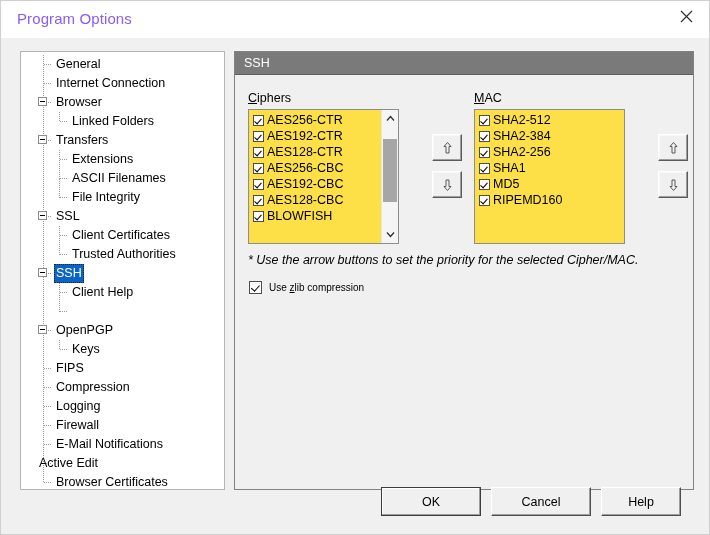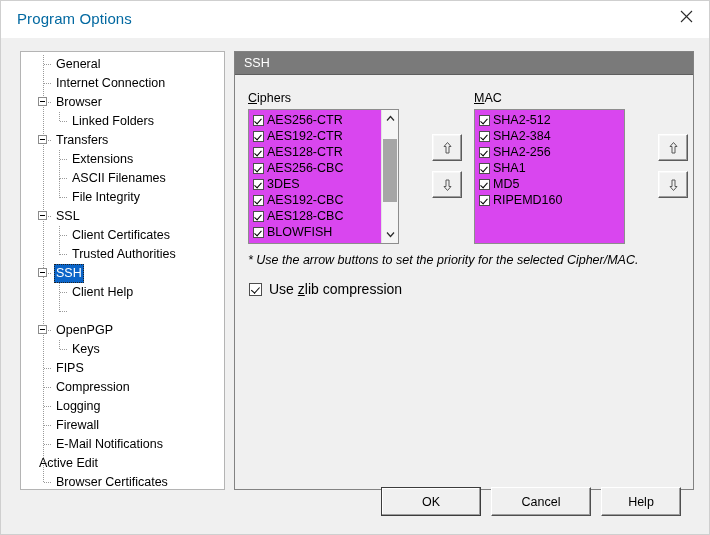--- a/index.html
+++ b/index.html
@@ -32,21 +32,21 @@
     position: absolute;
     left: 0; top: 0;
     width: 708px; height: 37px;
     background: #ffffff;
   }
   #title-text {
     position: absolute;
     left: 16px; top: 9px;
     font-size: 15px;
     font-family: "Liberation Sans", sans-serif;
-    color: #0369a1;
+    color: #8b5cf6;
     letter-spacing: .1px;
     white-space: nowrap;
   }
   #close-button {
     position: absolute;
     right: 0px; top: 0px;
     width: 46px; height: 31px;
     display: flex;
     align-items: center;
     justify-content: center;
@@ -141,21 +141,21 @@
     position: absolute;
     font-size: 12.5px;
     color: #000;
     white-space: nowrap;
   }
   .acc { text-decoration: underline; }
 
   
   .listbox {
     position: absolute;
-    background: #d946ef;
+    background: #fde047;
     border: 1px solid #8d8d8d;
     box-sizing: border-box;
     overflow: hidden;
   }
   .list-item {
     height: 16px;
     line-height: 16px;
     font-size: 12.5px;
     display: flex;
     align-items: center;
@@ -229,21 +229,21 @@
     position: absolute;
     font-size: 12.5px;
     white-space: nowrap;
   }
 
   
   #zlib-row {
     position: absolute;
     display: flex;
     align-items: center;
-    font-size: 14px;
+    font-size: 10px;
     cursor: default;
   }
   #zlib-box {
     width: 13px; height: 13px;
     border: 1px solid #4d4d4d;
     background: #ffffff;
     box-sizing: border-box;
     position: relative;
     margin-right: 7px;
     flex: 0 0 auto;
@@ -382,24 +382,20 @@
             <div class="list-item">
               <span class="cbx checked"></span>
               <span>AES128-CTR</span>
             </div>
             <div class="list-item">
               <span class="cbx checked"></span>
               <span>AES256-CBC</span>
             </div>
             <div class="list-item">
               <span class="cbx checked"></span>
-              <span>3DES</span>
-            </div>
-            <div class="list-item">
-              <span class="cbx checked"></span>
               <span>AES192-CBC</span>
             </div>
             <div class="list-item">
               <span class="cbx checked"></span>
               <span>AES128-CBC</span>
             </div>
             <div class="list-item">
               <span class="cbx checked"></span>
               <span>BLOWFISH</span>
             </div>

